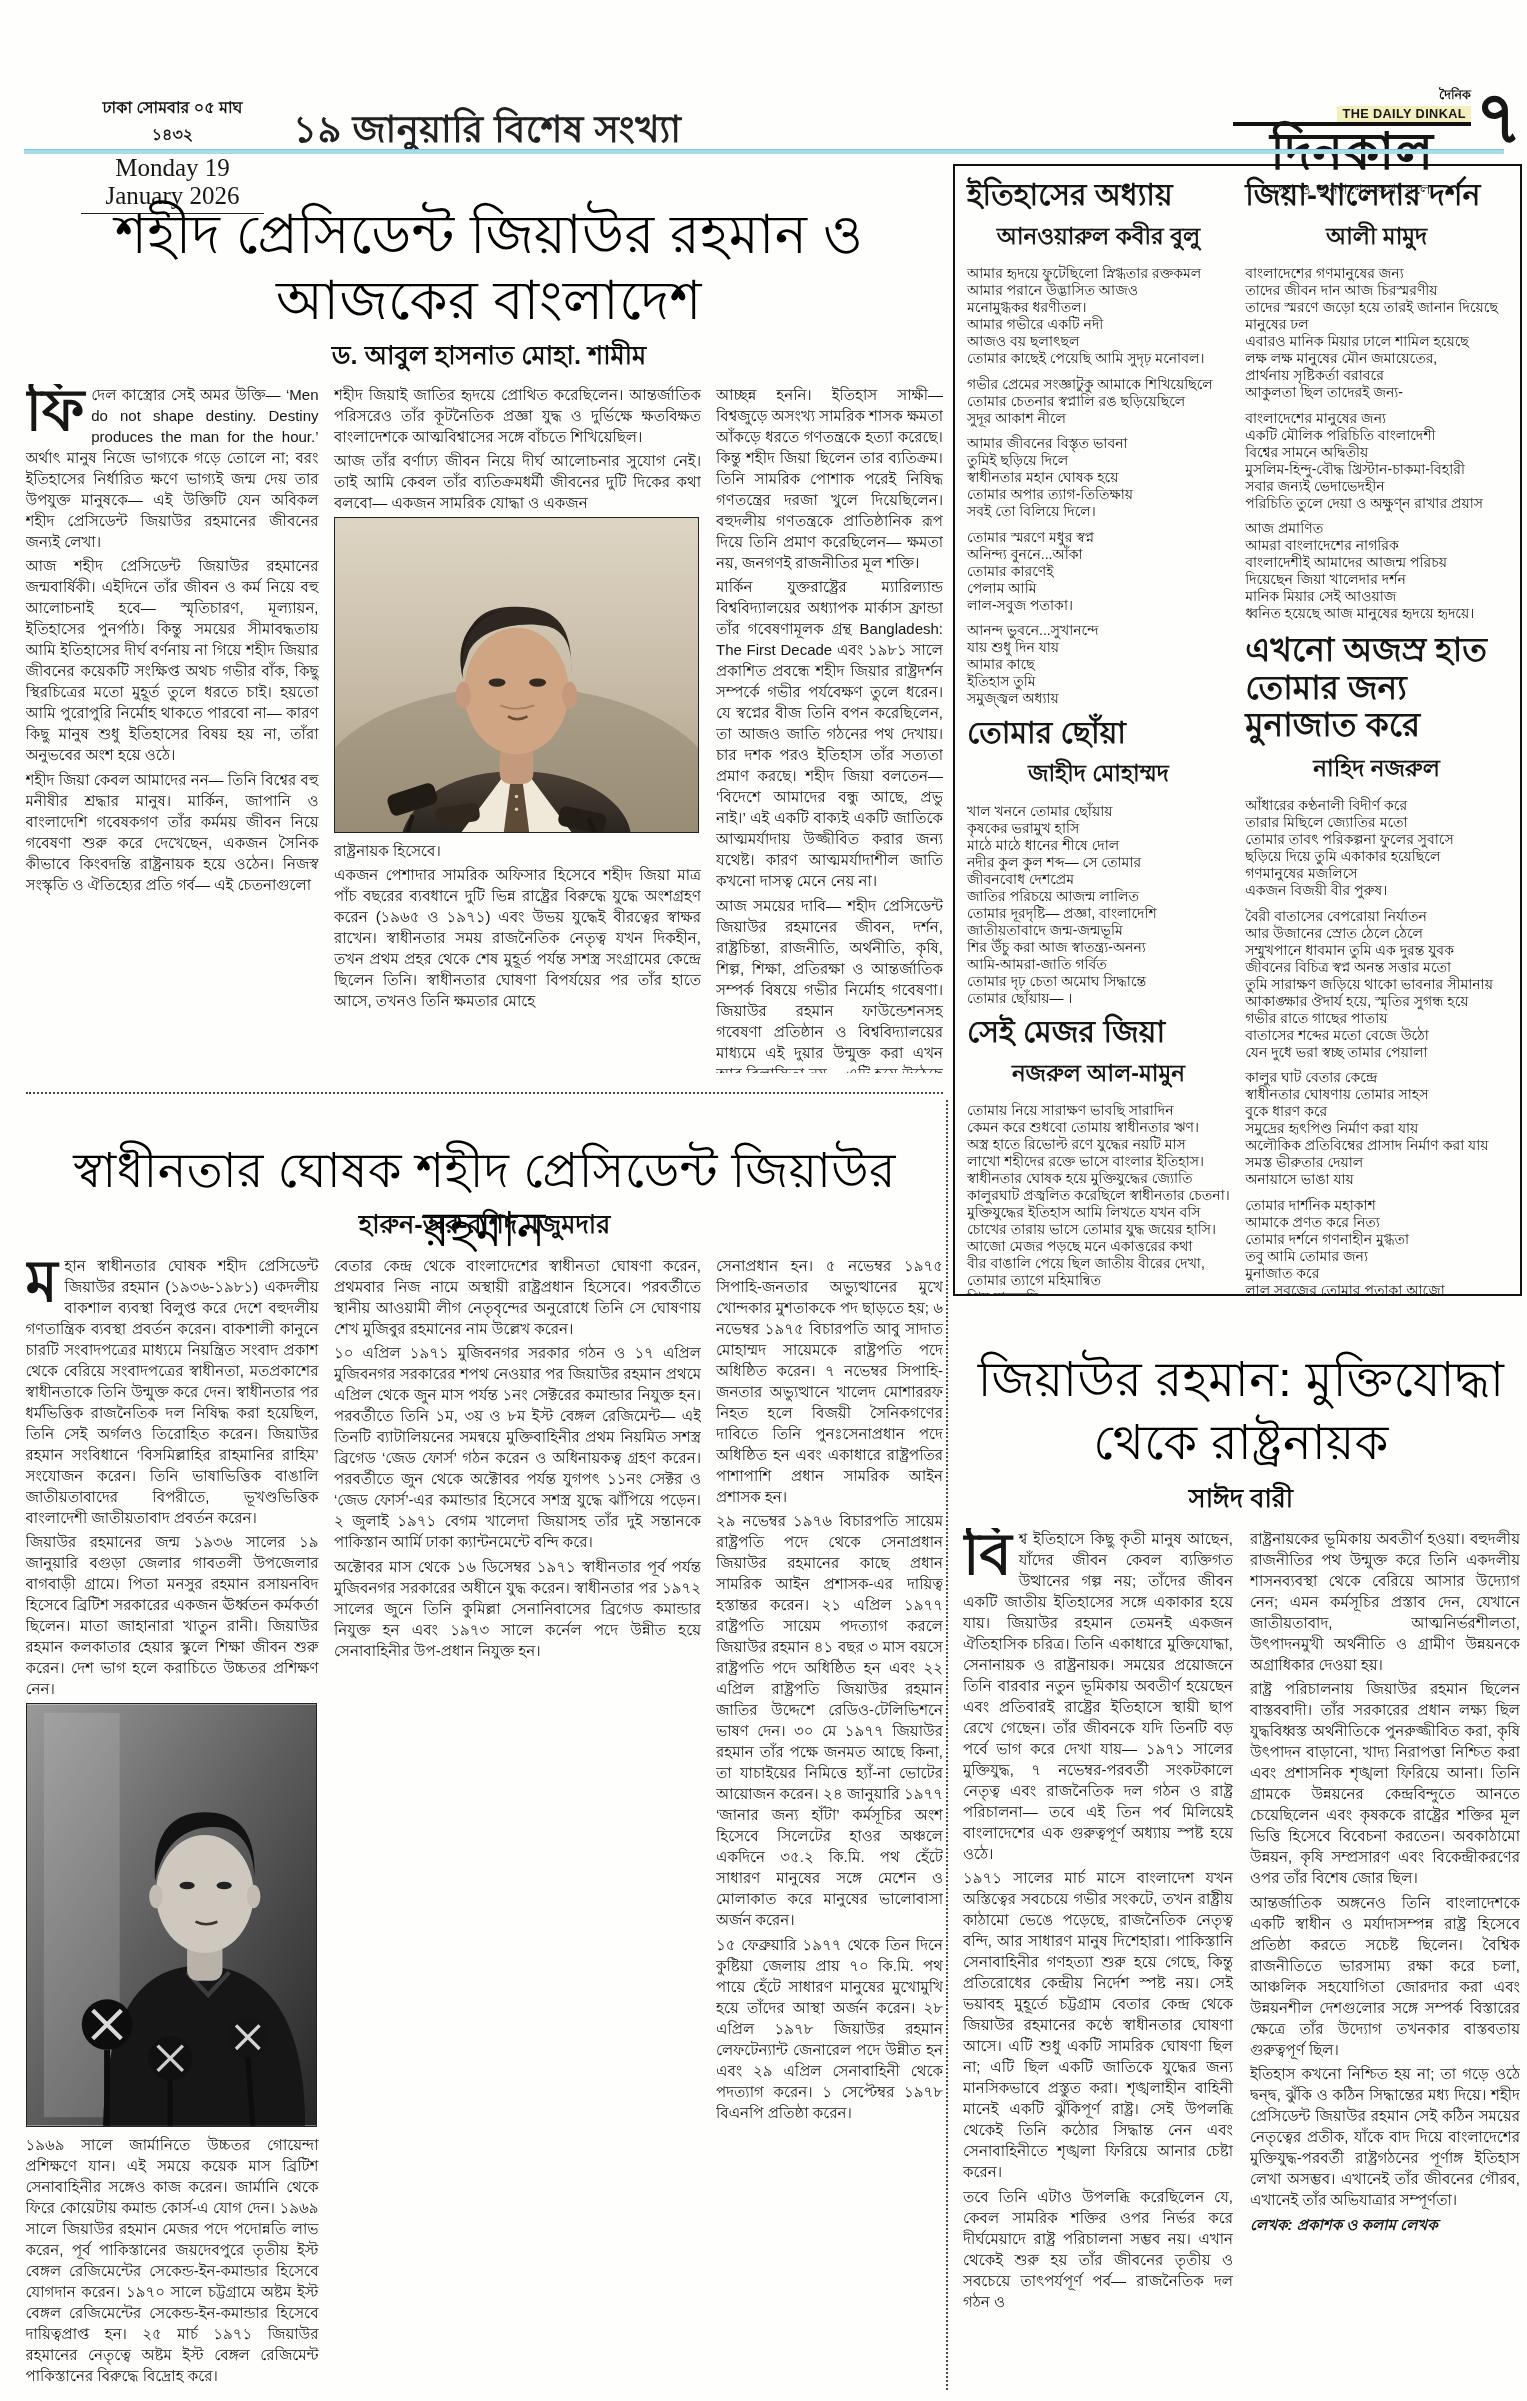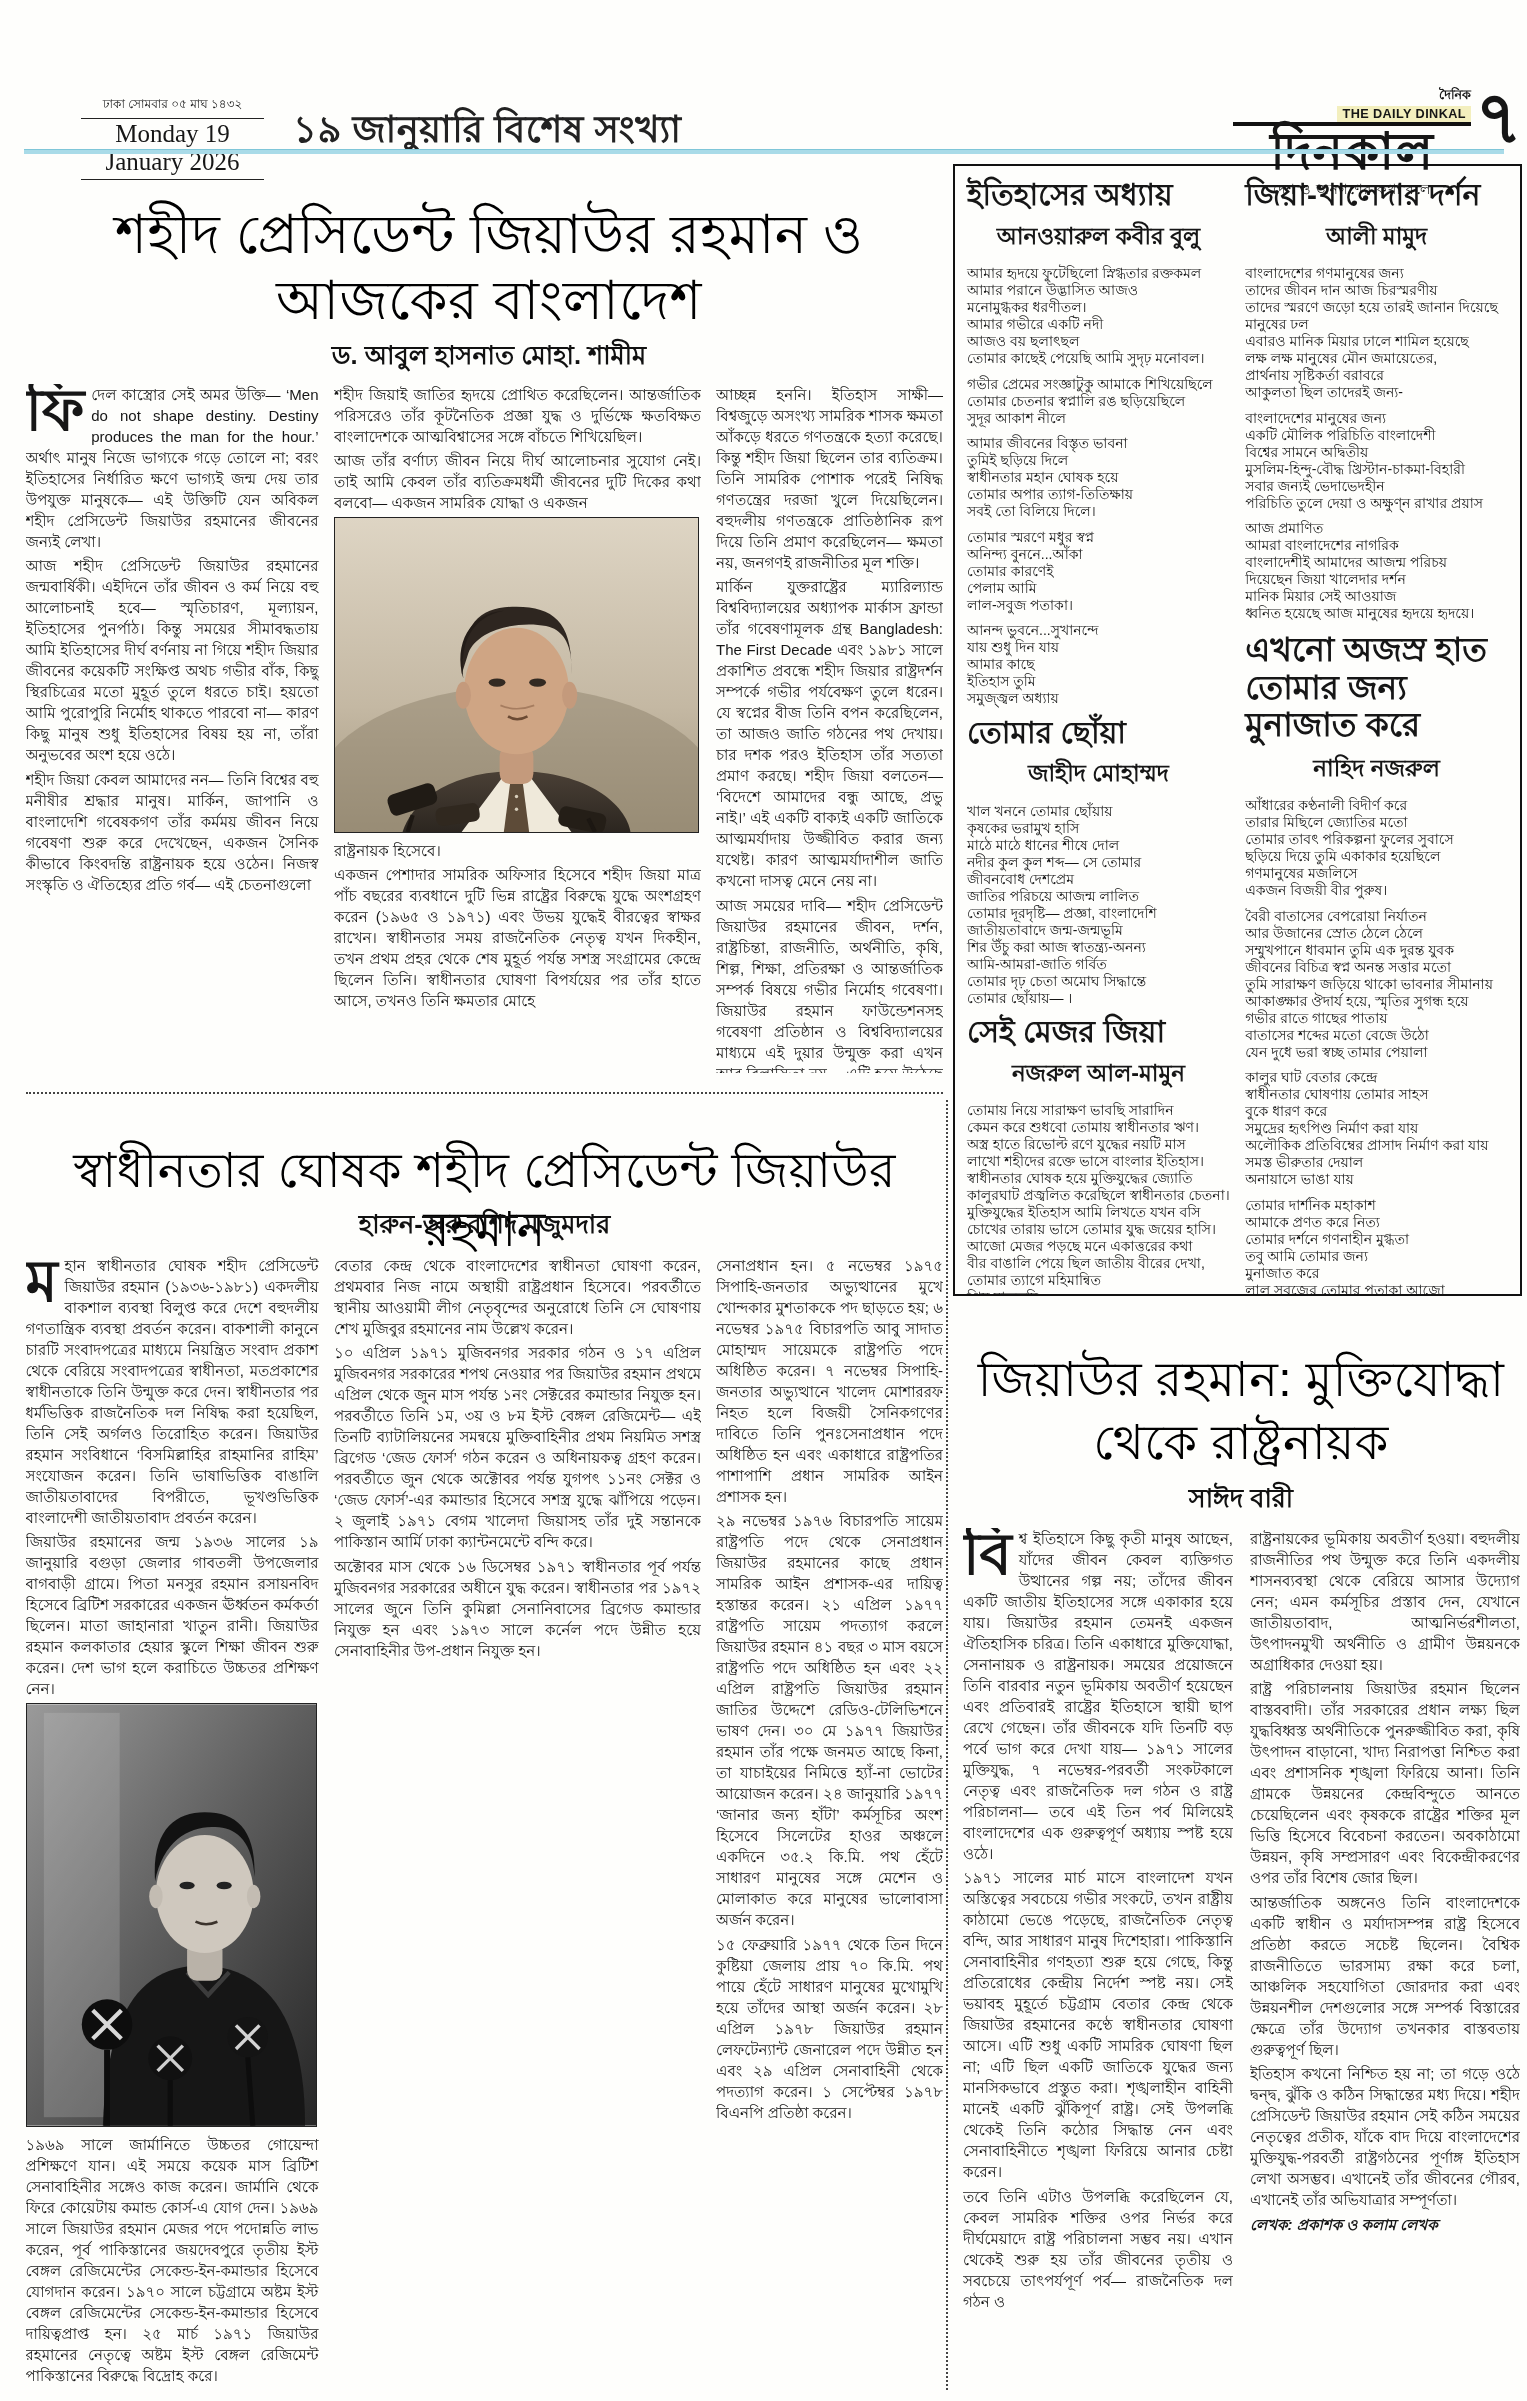--- a/index.html
+++ b/index.html
@@ -1,20 +1,20 @@
 <!DOCTYPE html>
 <html lang="bn" style="font-size:13.6px"><head>
 <meta charset="utf-8">
 <style>
   html,body{margin:0;padding:0;background:#e8e6e0;}
   .page{position:relative;width:1528px;height:2401px;background:#fefefc;margin:0 auto;
         font-family:"Liberation Sans","DejaVu Sans",sans-serif;color:#161616;overflow:hidden;}
   
   .dateblock{position:absolute;left:81px;top:95px;width:183px;text-align:center;}
-  .dateblock .bn{font-size:12px;font-weight:normal;padding-bottom:2.5px;border-bottom:1.7px solid #222;}
+  .dateblock .bn{font-size:16px;font-weight:bold;padding-bottom:2.5px;border-bottom:1.7px solid #222;}
   .dateblock .en{font-family:"Liberation Serif","DejaVu Serif",serif;font-size:25px;padding:1.7px 0 2.5px;border-bottom:1.7px solid #222;}
   .edition{position:absolute;left:293px;top:100px;font-size:37px;font-weight:600;letter-spacing:0.4px;color:#222;}
   .logoblock{position:absolute;left:1233px;top:85px;width:238px;}
   .logo-top{display:flex;align-items:flex-end;justify-content:center;flex-direction:column;}
   .logo-daily-bn{font-size:12.7px;font-weight:bold;}
   .logo-daily-en{font-size:12.7px;font-weight:bold;background:#f3efbe;padding:0.8px 5.1px;letter-spacing:0.4px;}
   .logo-main{font-size:51px;font-weight:900;line-height:1.0;letter-spacing:0.8px;border-top:4.2px solid #111;text-align:center;}
   .logo-slogan{font-size:14px;text-align:center;margin-top:1.7px;letter-spacing:0.8px;}
   .pagenum{position:absolute;left:1475px;top:81px;font-size:73px;font-weight:900;line-height:1;}
   .cyanrule{position:absolute;left:24px;top:149px;width:1480px;height:4.2px;background:#a9dbe8;border-top:0.8px solid #7fc6d8;}

